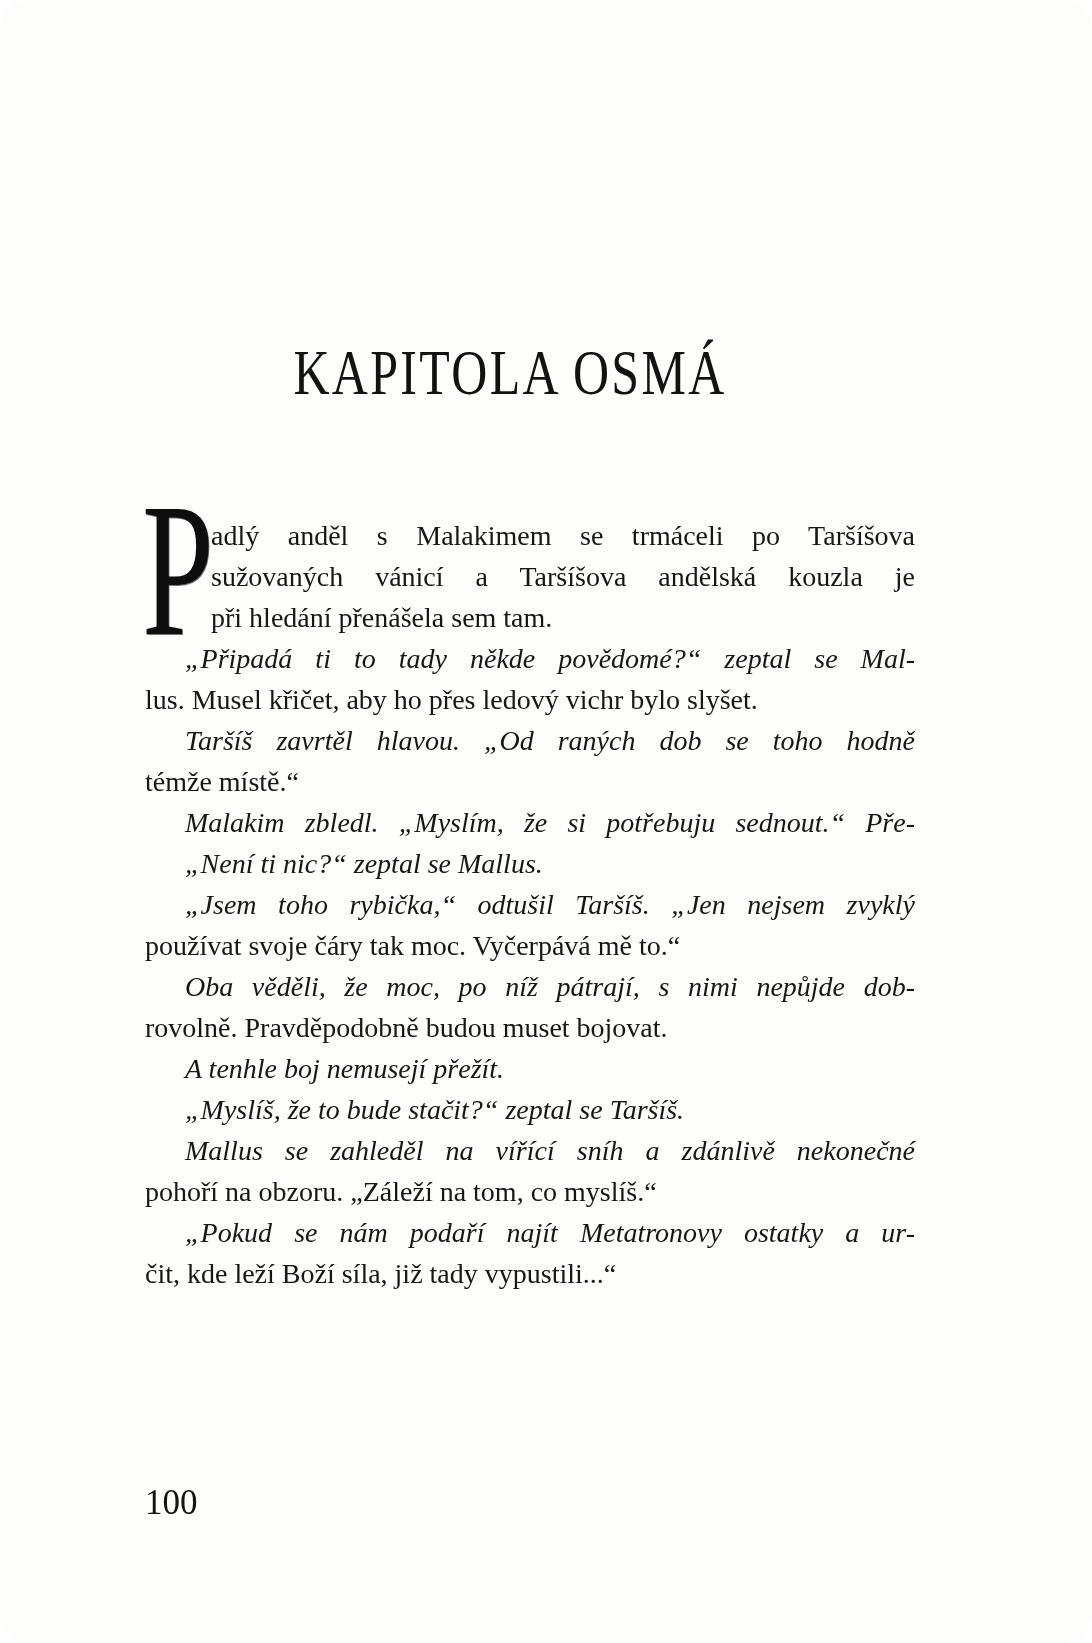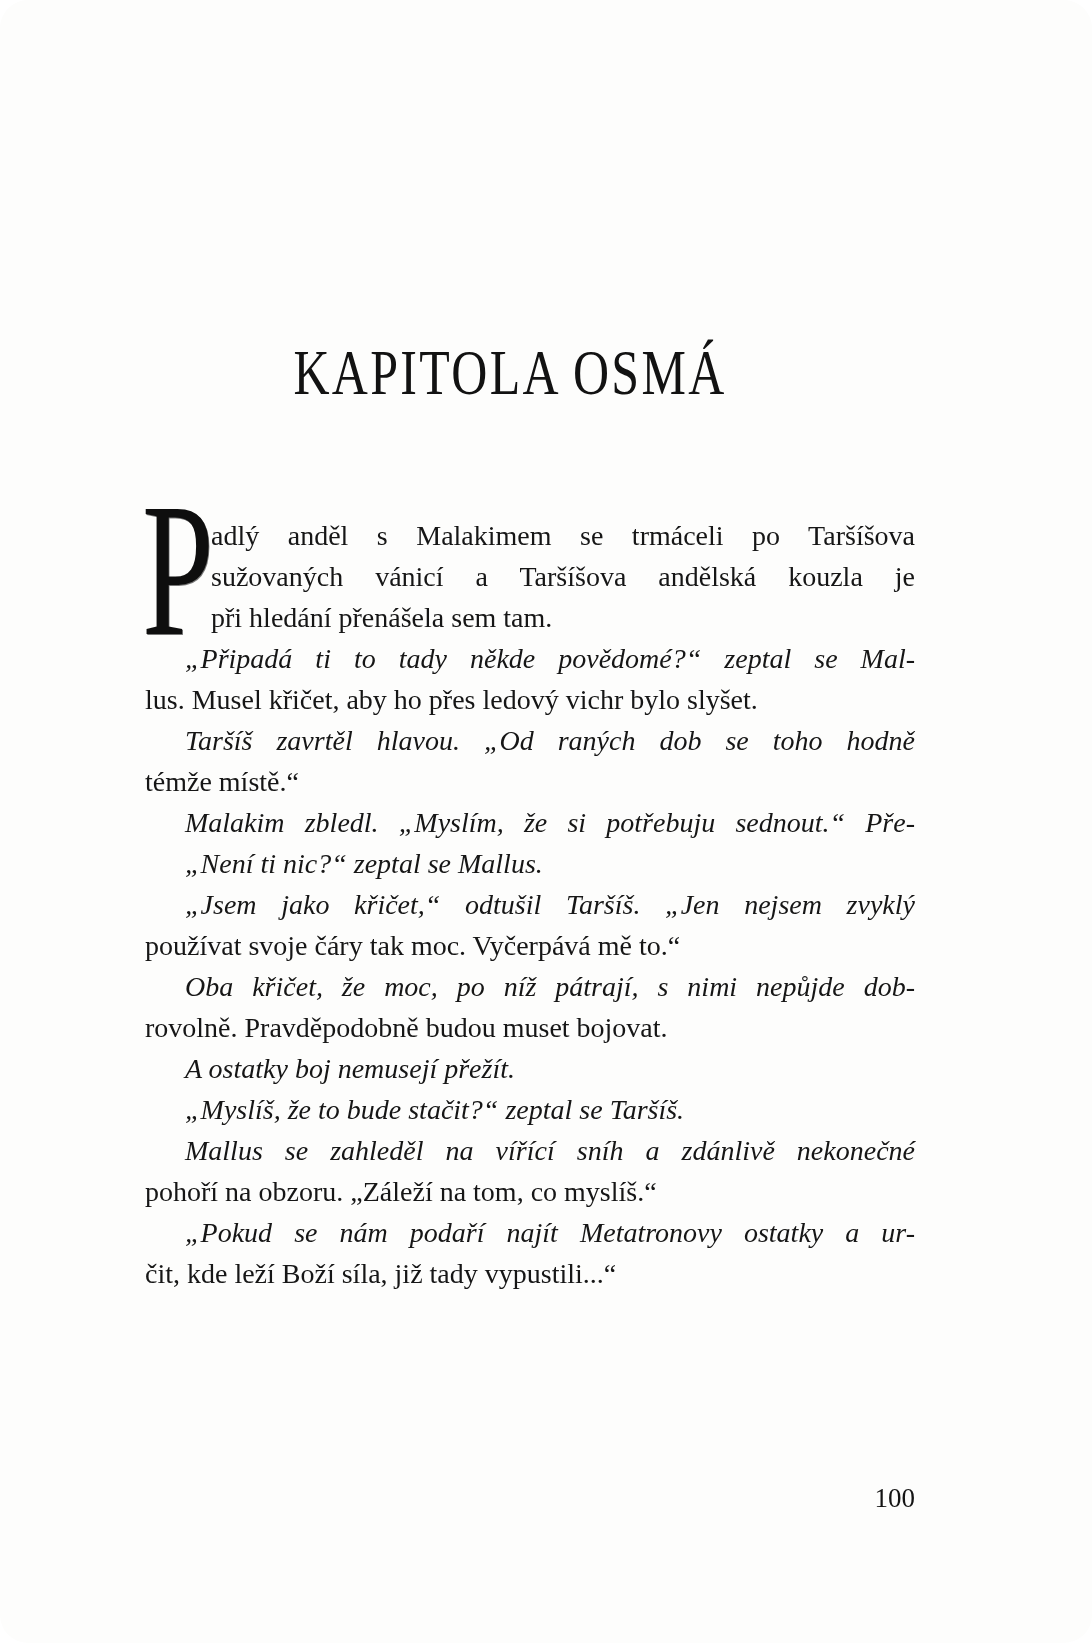--- a/index.html
+++ b/index.html
@@ -72,22 +72,22 @@
     color: #0e0e0e;
     transform: scaleX(0.68);
     transform-origin: 0 0;
     text-shadow: 1px 1px 0 rgba(10,10,10,0.55);
   }
   .page-number {
     position: absolute;
     top: 1482px;
     left: 145px;
     width: 770px;
-    text-align: right;
-    font-size: 27px;
+    text-align: left;
+    font-size: 35px;
     line-height: 1.2;
     color: #141414;
   }
 </style>
 </head>
 <body>
 
 <div class="page">
   <h1 class="chapter-title">KAPITOLA OSMÁ</h1>
 
@@ -108,29 +108,29 @@
         <span class="line indent">Taršíš zavrtěl hlavou. „Od raných dob se toho hodně</span>
         <span class="line last">témže místě.“</span>
       </p>
       <p class="para">
         <span class="line indent">Malakim zbledl. „Myslím, že si potřebuju sednout.“ Pře-</span>
       </p>
       <p class="para">
         <span class="line last indent">„Není ti nic?“ zeptal se Mallus.</span>
       </p>
       <p class="para">
-        <span class="line indent">„Jsem jako křičet,“ odtušil Taršíš. „Jen nejsem zvyklý</span>
+        <span class="line indent">„Jsem toho rybička,“ odtušil Taršíš. „Jen nejsem zvyklý</span>
         <span class="line last">používat svoje čáry tak moc. Vyčerpává mě to.“</span>
       </p>
       <p class="para">
-        <span class="line indent">Oba křičet, že moc, po níž pátrají, s nimi nepůjde dob-</span>
+        <span class="line indent">Oba věděli, že moc, po níž pátrají, s nimi nepůjde dob-</span>
         <span class="line last">rovolně. Pravděpodobně budou muset bojovat.</span>
       </p>
       <p class="para">
-        <span class="line last indent">A ostatky boj nemusejí přežít.</span>
+        <span class="line last indent">A tenhle boj nemusejí přežít.</span>
       </p>
       <p class="para">
         <span class="line last indent">„Myslíš, že to bude stačit?“ zeptal se Taršíš.</span>
       </p>
       <p class="para">
         <span class="line indent">Mallus se zahleděl na vířící sníh a zdánlivě nekonečné</span>
         <span class="line last">pohoří na obzoru. „Záleží na tom, co myslíš.“</span>
       </p>
       <p class="para">
         <span class="line indent">„Pokud se nám podaří najít Metatronovy ostatky a ur-</span>

